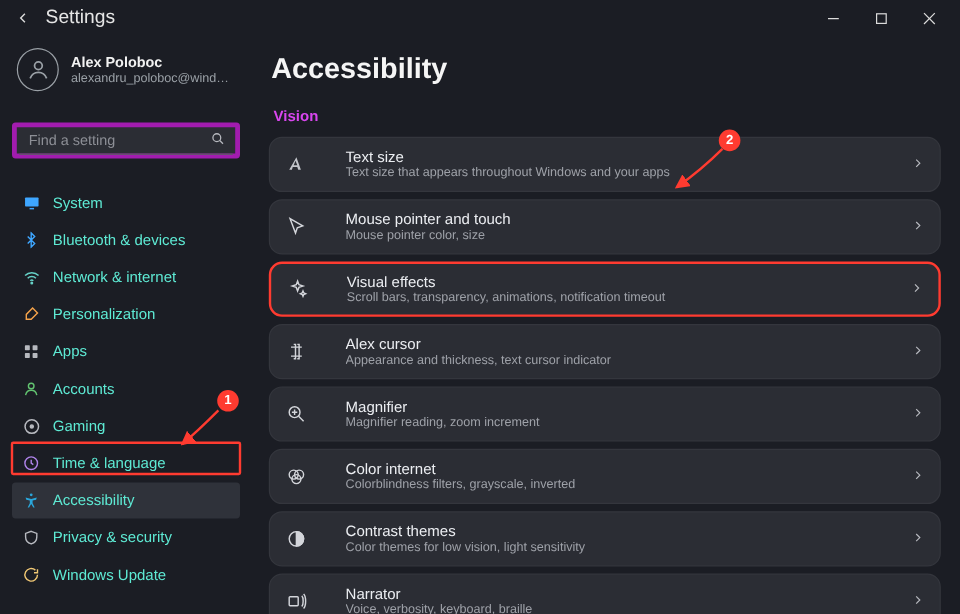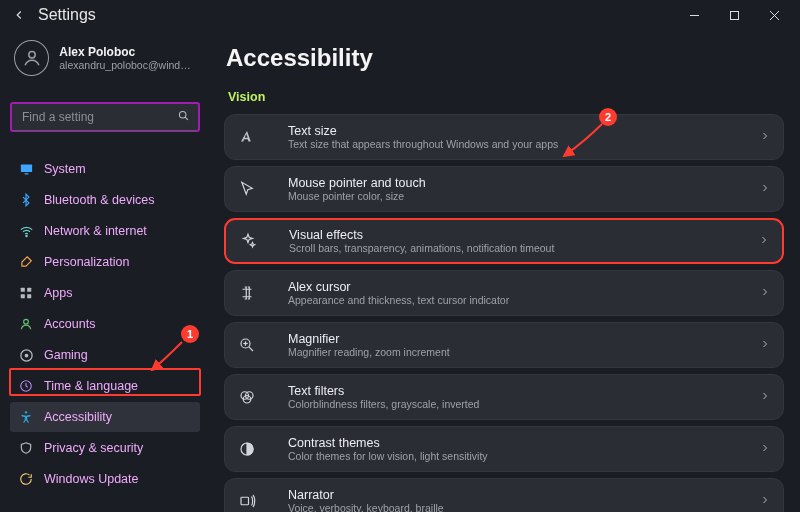--- a/index.html
+++ b/index.html
@@ -58,21 +58,21 @@
   .user-texts { display: flex; flex-direction: column; overflow: hidden; }
   .user-name { font-size: 12px; font-weight: 600; color: #f2f2f2; }
   .user-email {
     font-size: 10.5px; color: #9aa0a6;
     max-width: 140px; overflow: hidden; text-overflow: ellipsis; white-space: nowrap;
   }
   .search-wrap {
     position: relative;
     height: 30px;
     background: #2b2d34;
-    border: 2px solid #a21caf;
+    border: 4px solid #a21caf;
     border-radius: 3px;
     display: flex; align-items: center;
   }
   .search-wrap input {
     flex: 1;
     background: transparent;
     border: none;
     outline: none;
     color: #d0d0d0;
     font-size: 12px;
@@ -89,21 +89,21 @@
   }
   .nav {
     display: flex; flex-direction: column; gap: 1px;
     margin-top: 2px;
   }
   .nav-item {
     display: flex; align-items: center; gap: 10px;
     height: 30px;
     padding: 0 8px;
     border-radius: 3px;
-    color: #f0abfc;
+    color: #5eead4;
     cursor: default;
   }
   .nav-item.selected {
     background: #2f323a;
   }
   .nav-item .nicon {
     width: 16px; height: 16px;
     display: flex; align-items: center; justify-content: center;
     font-size: 14px;
   }
@@ -143,21 +143,21 @@
   .main {
     flex: 1;
     padding: 8px 16px 0 16px;
     overflow: hidden;
   }
   .main h1 {
     font-size: 24px; font-weight: 600; color: #f5f5f5;
     margin: 6px 0 18px 2px;
   }
   .section-label {
-    font-size: 12.5px; font-weight: 600; color: #bef264;
+    font-size: 12.5px; font-weight: 600; color: #d946ef;
     margin: 0 0 10px 4px;
   }
   .tiles { display: flex; flex-direction: column; gap: 6px; }
   .tile {
     background: #2b2d34;
     border: 1px solid #34363d;
     border-radius: 11px;
     height: 46px;
     display: flex;
     align-items: center;
@@ -435,21 +435,21 @@
 
       <div class="tile">
         <span class="ticon">
           <svg width="18" height="18" viewBox="0 0 24 24" fill="none" stroke="currentColor" stroke-width="1.6">
               <circle cx="9" cy="10" r="5"></circle>
               <circle cx="15" cy="10" r="5"></circle>
               <circle cx="12" cy="15" r="5"></circle>
             </svg>
         </span>
         <div class="tbody">
-          <span class="ttitle">Text filters</span>
+          <span class="ttitle">Color internet</span>
           <span class="tsub">Colorblindness filters, grayscale, inverted</span>
         </div>
         <span class="tchev">
           <svg width="12" height="12" viewBox="0 0 24 24" fill="none" stroke="currentColor" stroke-width="2">
               <path d="M9 6l6 6-6 6"></path>
             </svg>
         </span>
       </div>
 
       <div class="tile">

